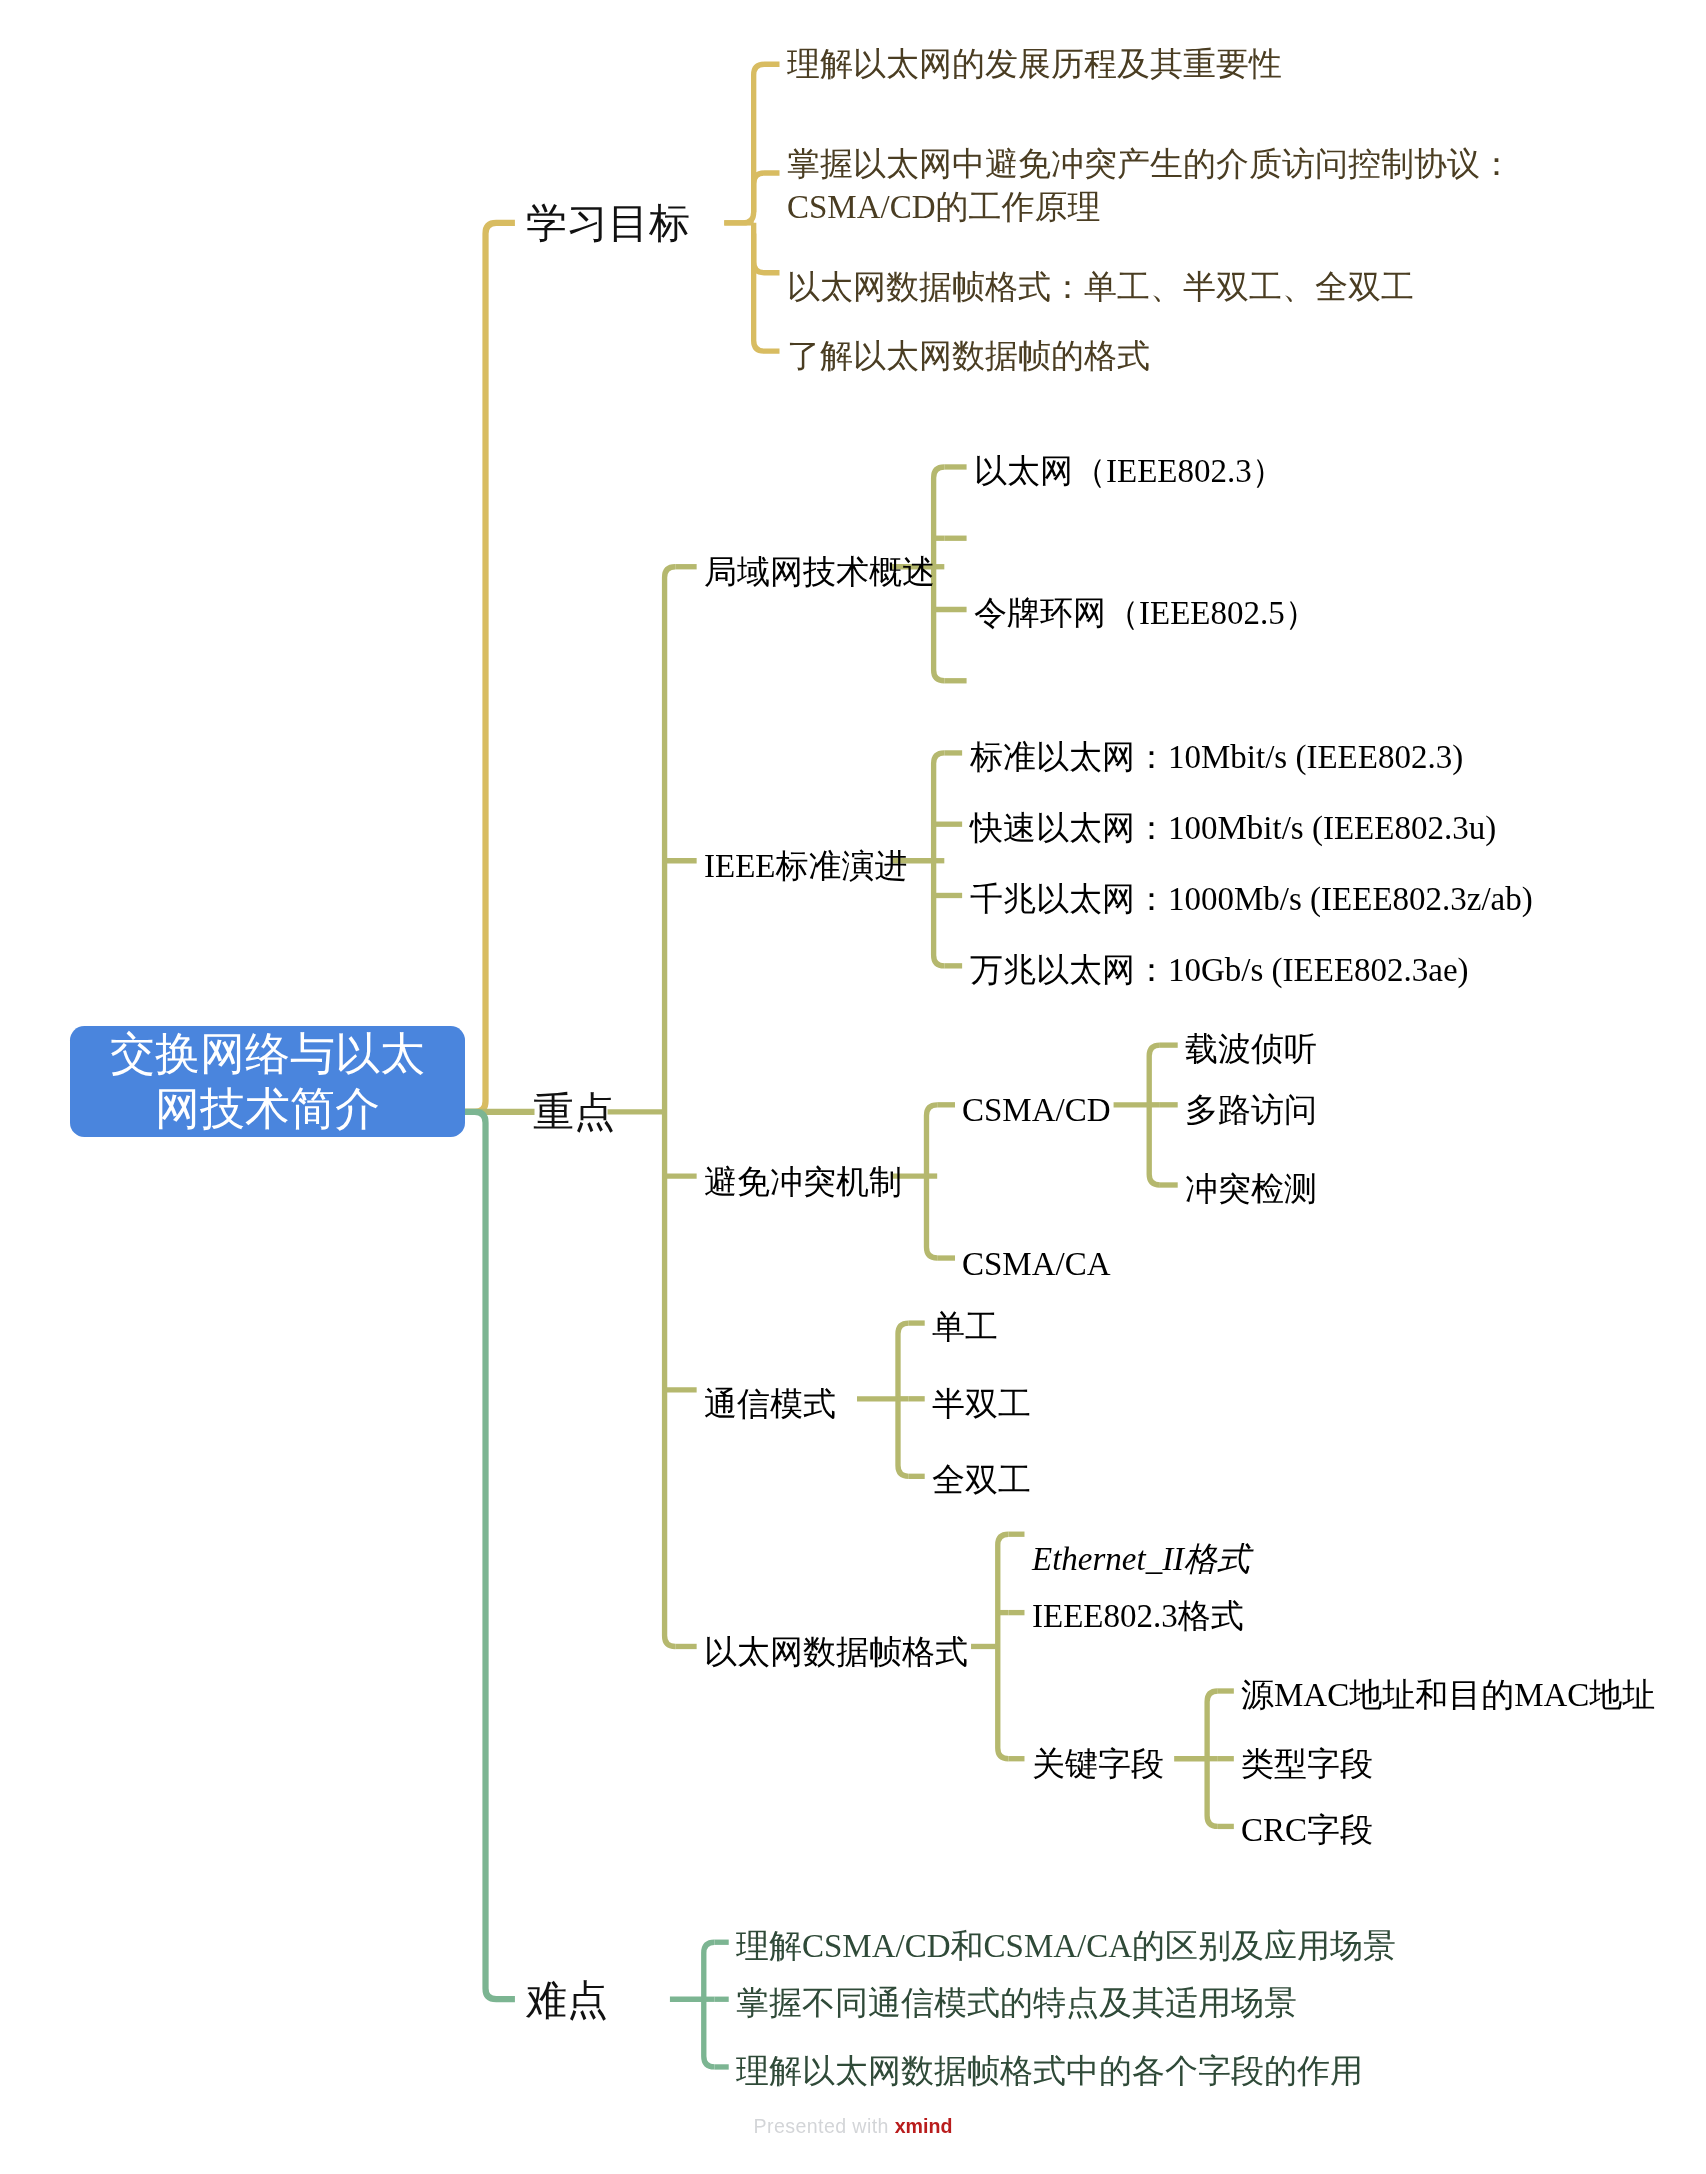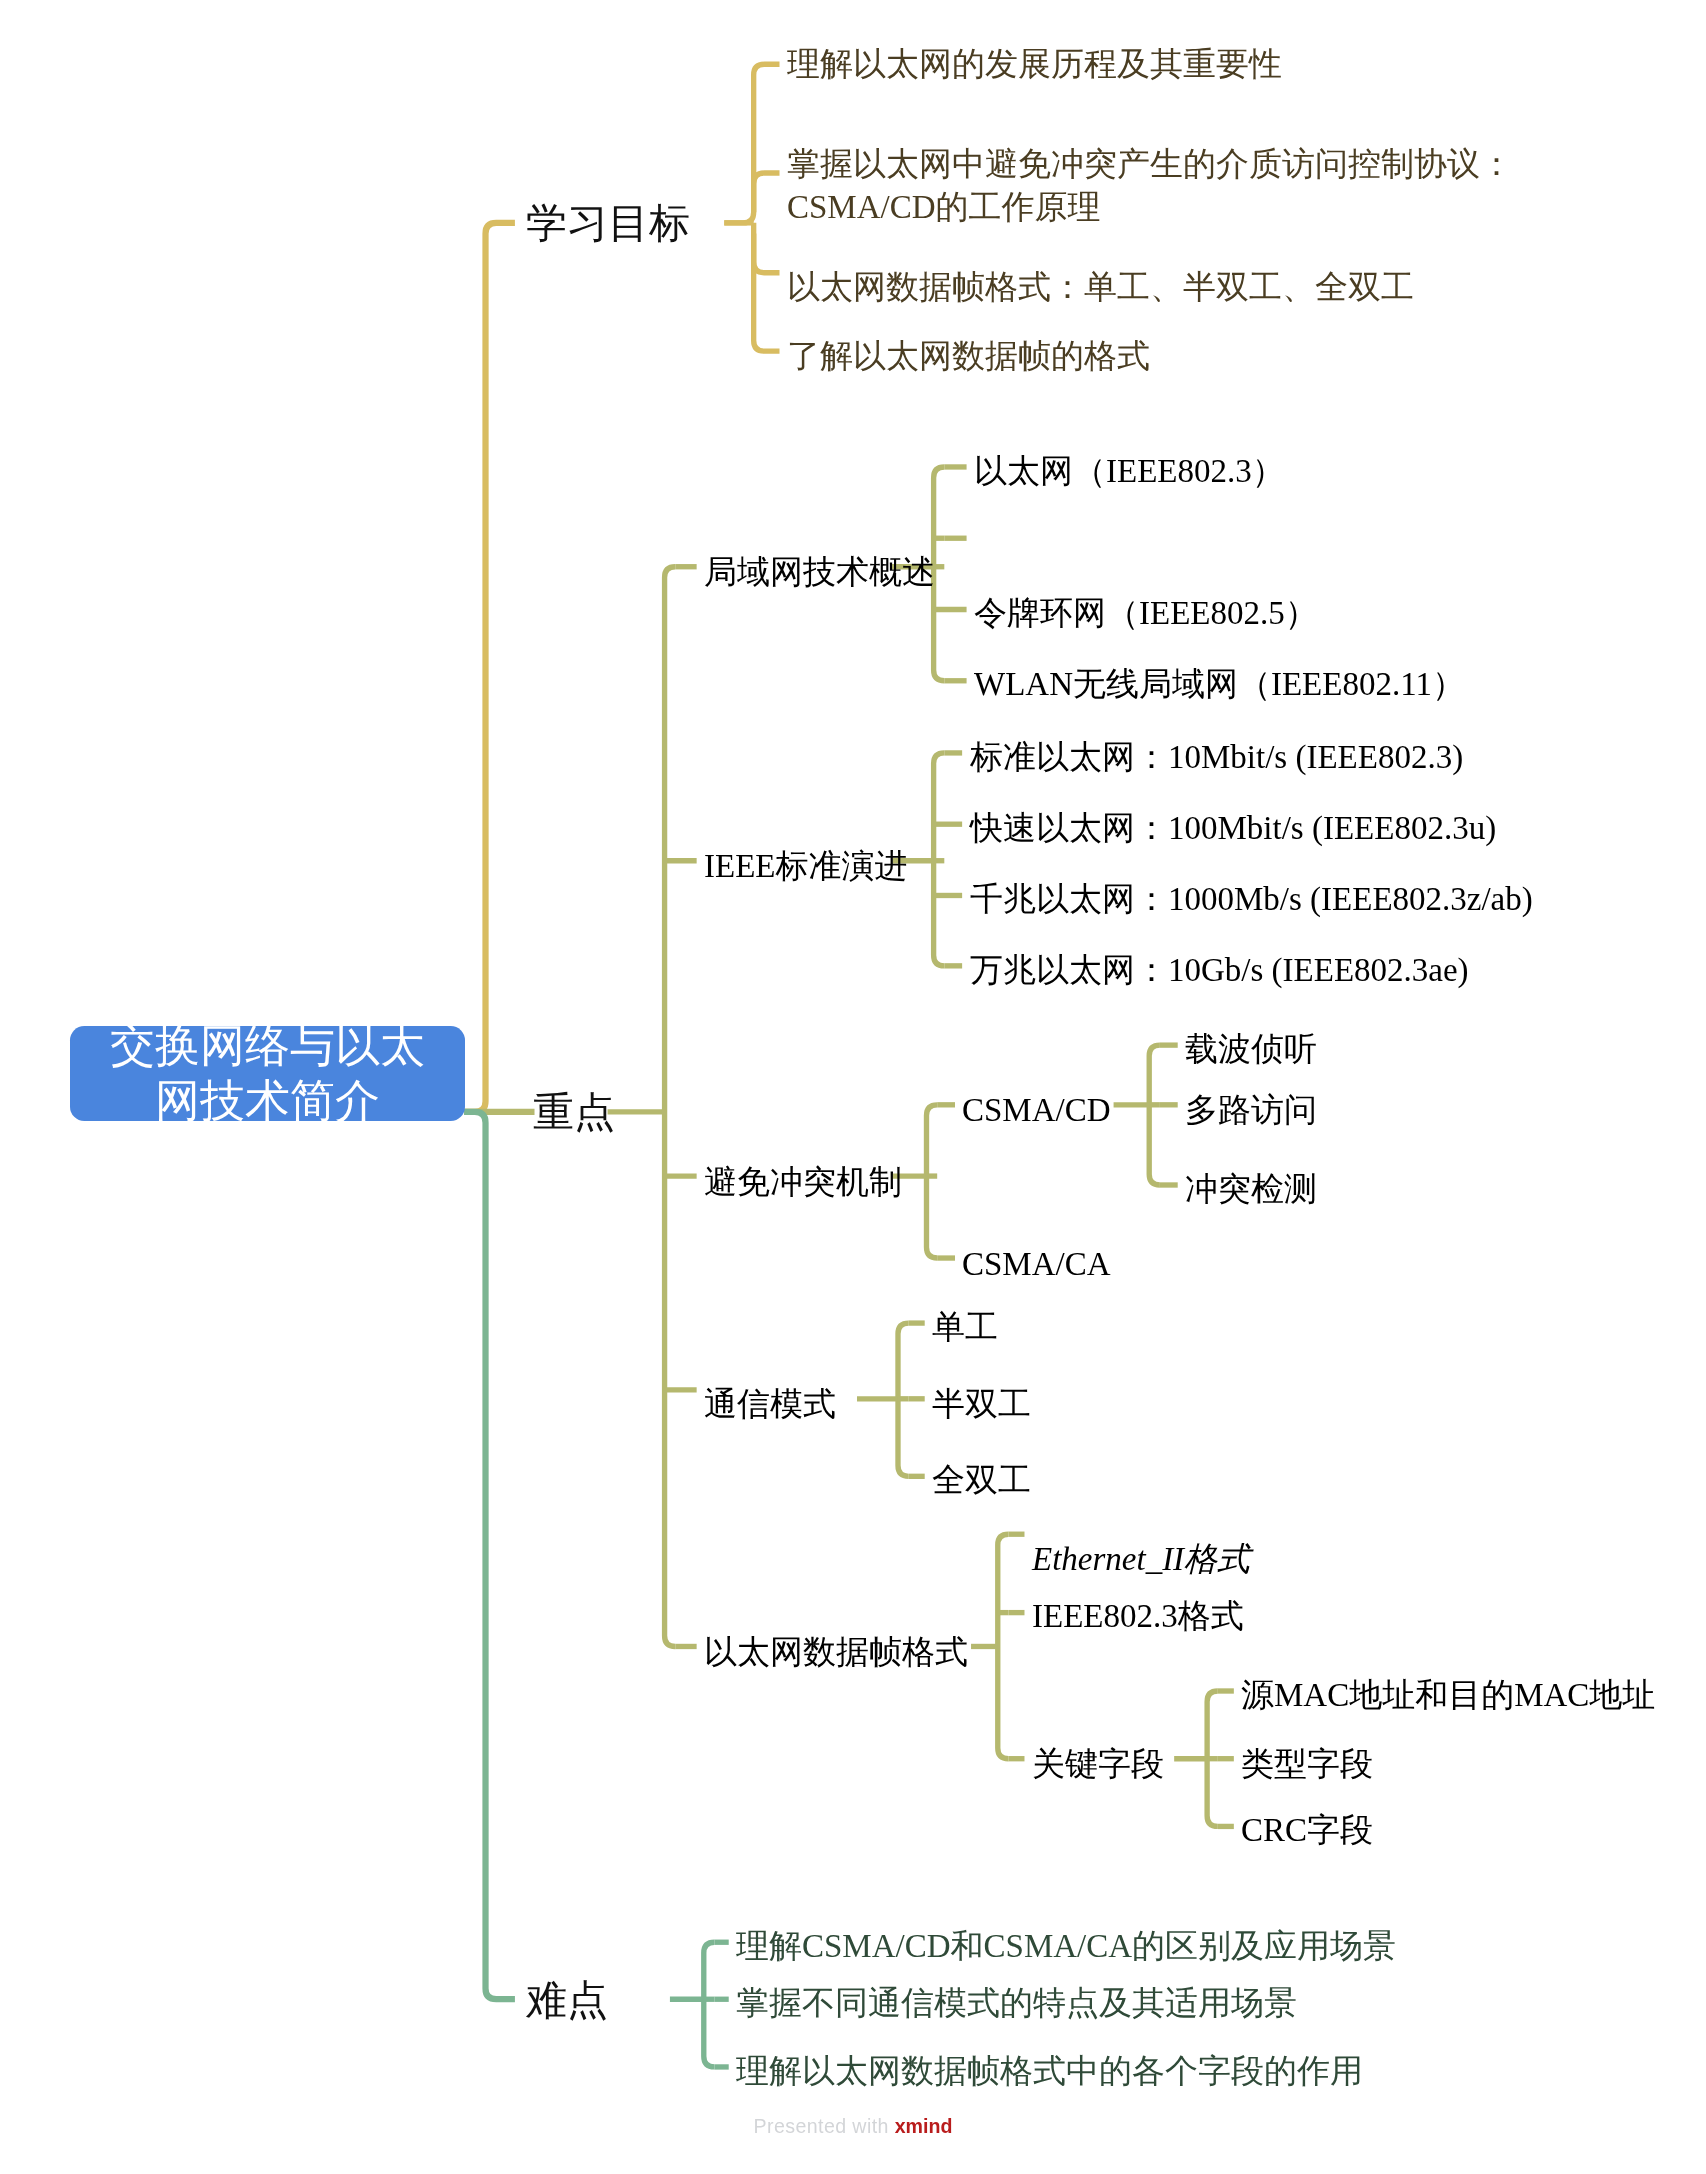--- a/index.html
+++ b/index.html
@@ -8,21 +8,21 @@
     width:1706px;height:2174px;position:relative;overflow:hidden;
   }
   #stage{position:absolute;left:0;top:0;width:1706px;height:2174px;}
   svg.links{position:absolute;left:0;top:0;width:1706px;height:2174px;pointer-events:none;}
   svg.links path{fill:none;stroke-linecap:butt;stroke-linejoin:round;}
 
   .node{position:absolute;white-space:nowrap;line-height:1.28;}
 
   
   #root-node{
-    left:70px;top:1026px;width:395px;height:95px;
+    left:70px;top:1026px;width:395px;height:111px;
     background:#4a85dd;border-radius:14.3px;
     display:flex;align-items:center;justify-content:center;
     box-sizing:border-box;padding:5.3px 23px;
   }
   #root-node .root-text{
     color:#ffffff;font-size:45px;font-weight:400;text-align:center;
     font-family:"Liberation Sans","DejaVu Sans",sans-serif;
     line-height:1.22;white-space:normal;
   }
 
@@ -184,21 +184,20 @@
   <div class="node lvl2 olive-text" style="left:704px;top:866px;">IEEE标准演进</div>
 
   <div class="node lvl2 olive-text" style="left:704px;top:1182px;">避免冲突机制</div>
 
   <div class="node lvl2 olive-text" style="left:704px;top:1404px;">通信模式</div>
 
   <div class="node lvl2 olive-text" style="left:704px;top:1652px;">以太网数据帧格式</div>
 
   <div class="node lvl3 olive-text" style="left:974px;top:471px;">以太网（IEEE802.3）</div>
   <div class="node lvl3 olive-text" style="left:974px;top:613px;">令牌环网（IEEE802.5）</div>
-  <div class="node lvl3 olive-text" style="left:974px;top:684px;">WLAN无线局域网（IEEE802.11）</div>
 
   <div class="node lvl3 olive-text" style="left:970px;top:757px;">标准以太网：10Mbit/s (IEEE802.3)</div>
   <div class="node lvl3 olive-text" style="left:970px;top:828px;">快速以太网：100Mbit/s (IEEE802.3u)</div>
   <div class="node lvl3 olive-text" style="left:970px;top:899px;">千兆以太网：1000Mb/s (IEEE802.3z/ab)</div>
   <div class="node lvl3 olive-text" style="left:970px;top:970px;">万兆以太网：10Gb/s (IEEE802.3ae)</div>
 
   <div class="node lvl3 olive-text" style="left:962px;top:1110px;">CSMA/CD</div>
   <div class="node lvl3 olive-text" style="left:962px;top:1264px;">CSMA/CA</div>
 
   <div class="node lvl4 olive-text" style="left:1185px;top:1049px;">载波侦听</div>

